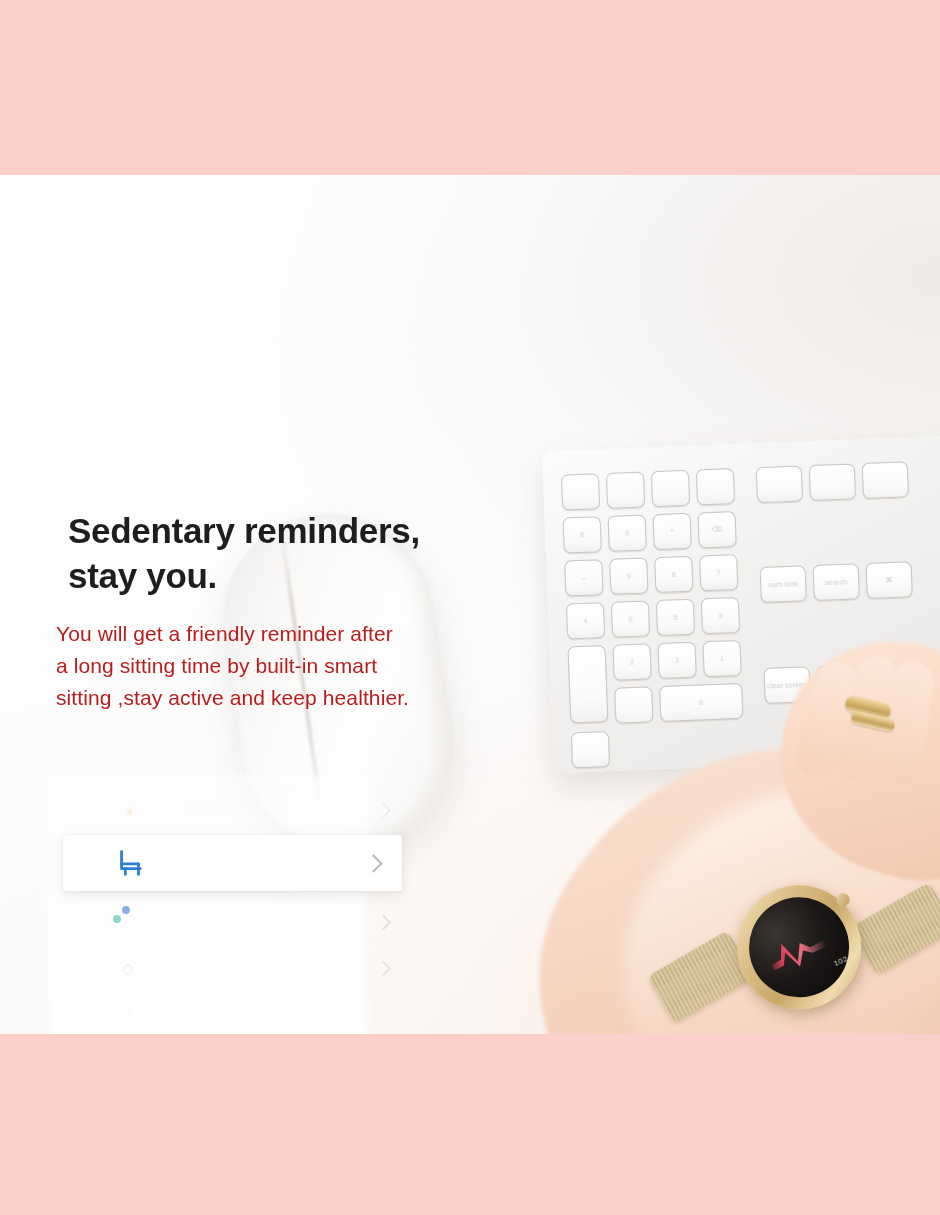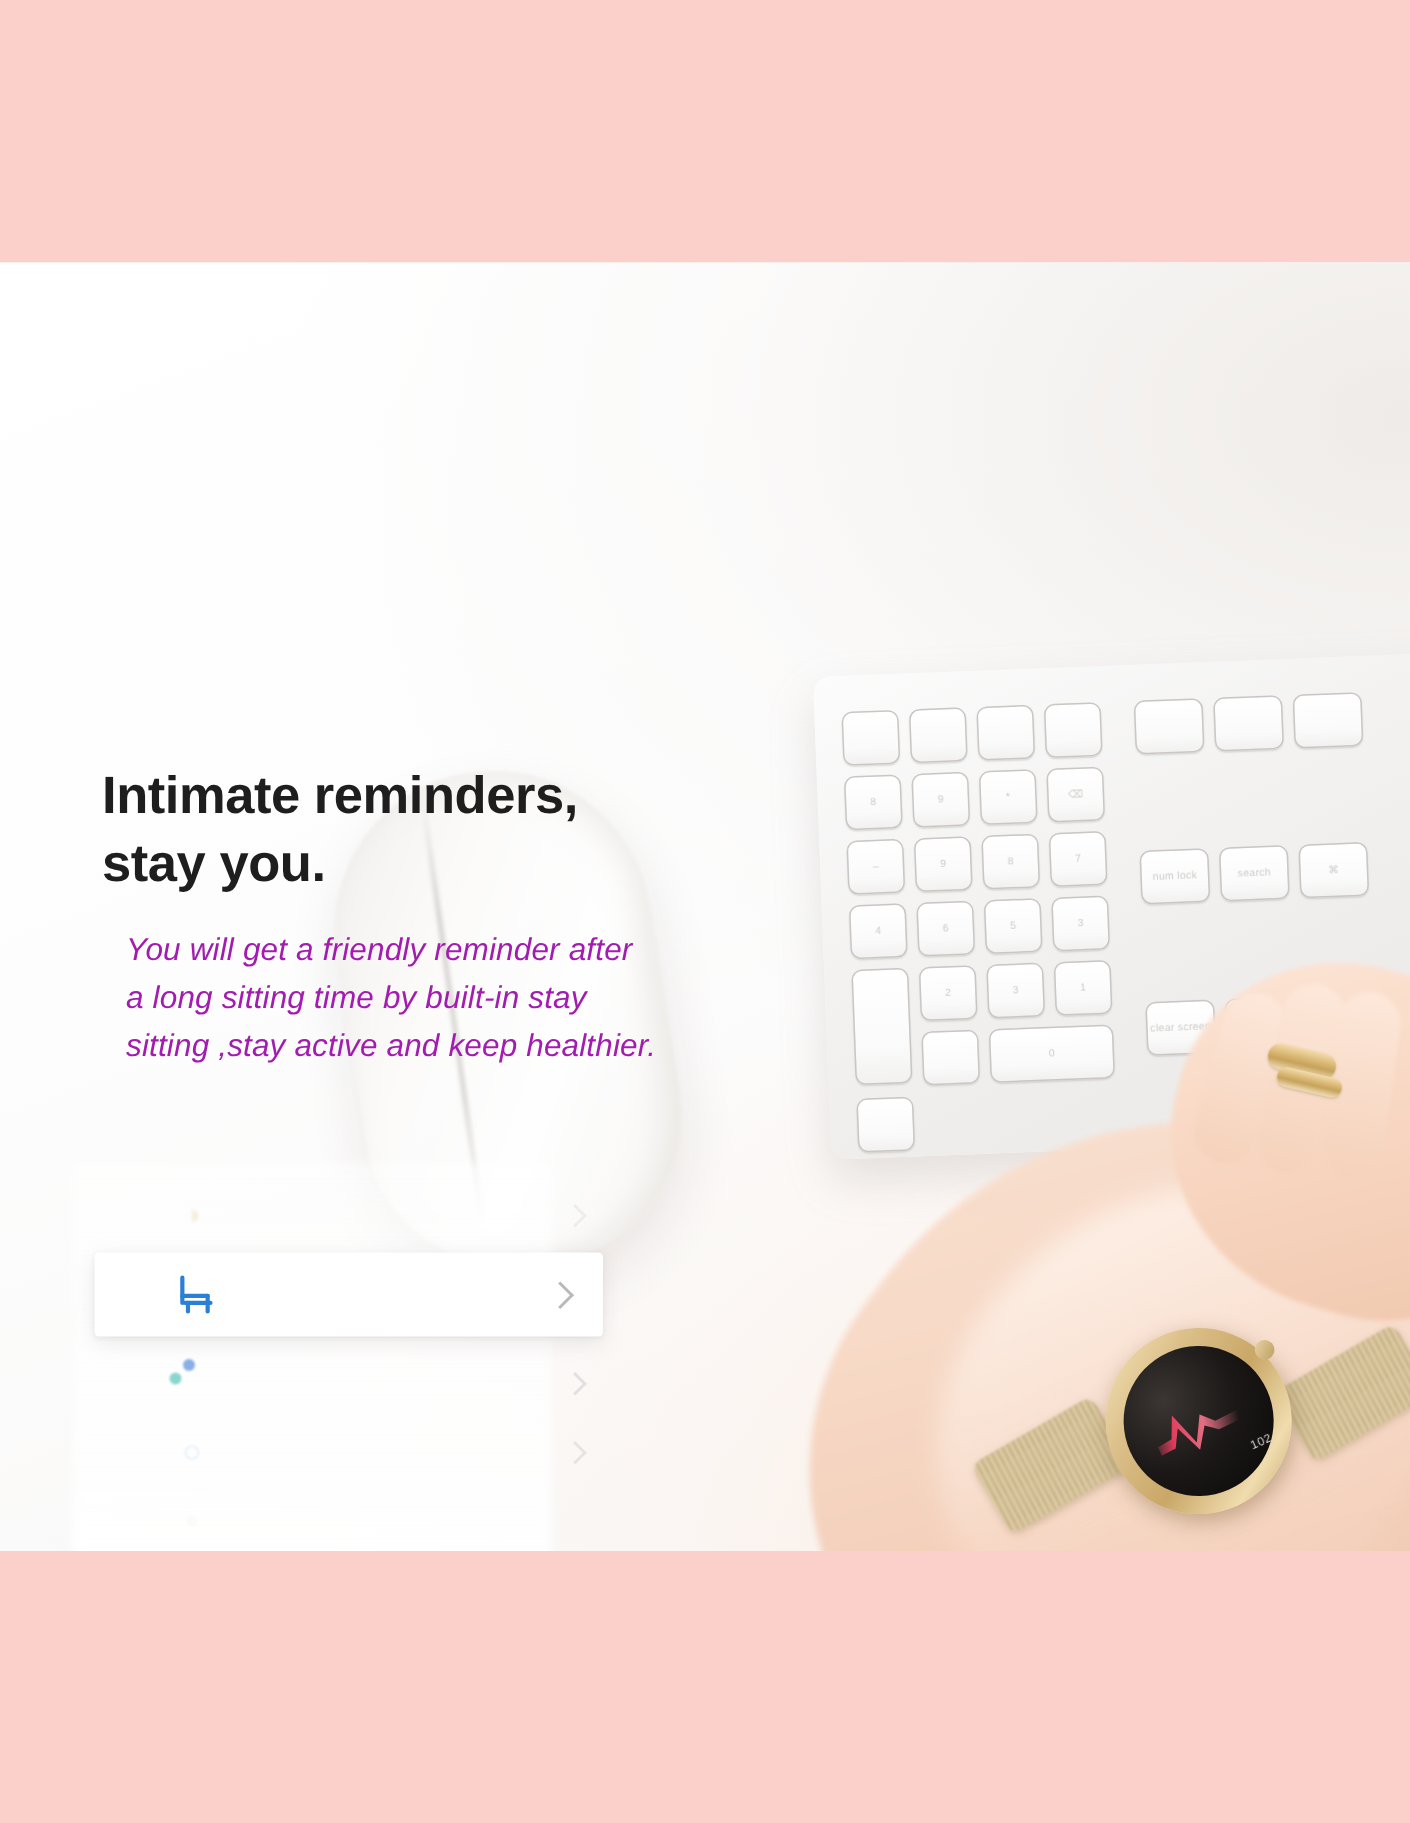--- a/index.html
+++ b/index.html
@@ -151,24 +151,23 @@
     position:absolute;left:68px;top:265px;
     font-size:38px;font-weight:400;color:#4a4f56;letter-spacing:.2px;
     white-space:nowrap;
   }
   .headline{
     position:absolute;left:68px;top:334px;
     font-size:35px;font-weight:700;color:#1e1e1e;line-height:1.28;
     letter-spacing:-.3px;
   }
   .body-copy{
-    position:absolute;left:84px;top:443px;
-    font-size:21px;font-weight:400;color:#a21caf;line-height:1.53;
+    position:absolute;left:56px;top:443px;
+    font-size:21px;font-weight:400;color:#b91c1c;line-height:1.53;
     letter-spacing:.1px;
-    font-style:italic;
   }
 
   
   .app-list{position:absolute;left:63px;top:612px;width:350px;height:245px;}
   .row{
     position:absolute;left:0;width:340px;height:46px;
     display:flex;align-items:center;
   }
   .row .ico{
     width:26px;height:26px;margin-left:52px;
@@ -359,27 +358,27 @@
         <div class="watch-crown"></div>
         <div class="watch-face">
           <div class="hr-graphic"></div>
           <div class="hr-num">102</div>
         </div>
       </div>
     </div>
 
 
     <div class="headline">
-      <div>Intimate reminders,</div>
+      <div>Sedentary reminders,</div>
       <div>stay you.</div>
     </div>
 
     <div class="body-copy">
       <div>You will get a friendly reminder after</div>
-      <div>a long sitting time by built-in stay</div>
+      <div>a long sitting time by built-in smart</div>
       <div>sitting ,stay active and keep healthier.</div>
     </div>
 
     <div class="list-bg"></div>
     <div class="app-list">
 
       <div class="row r-a">
         <span class="ico ico-shield">◑</span>
         <span class="chev"></span>
       </div>

